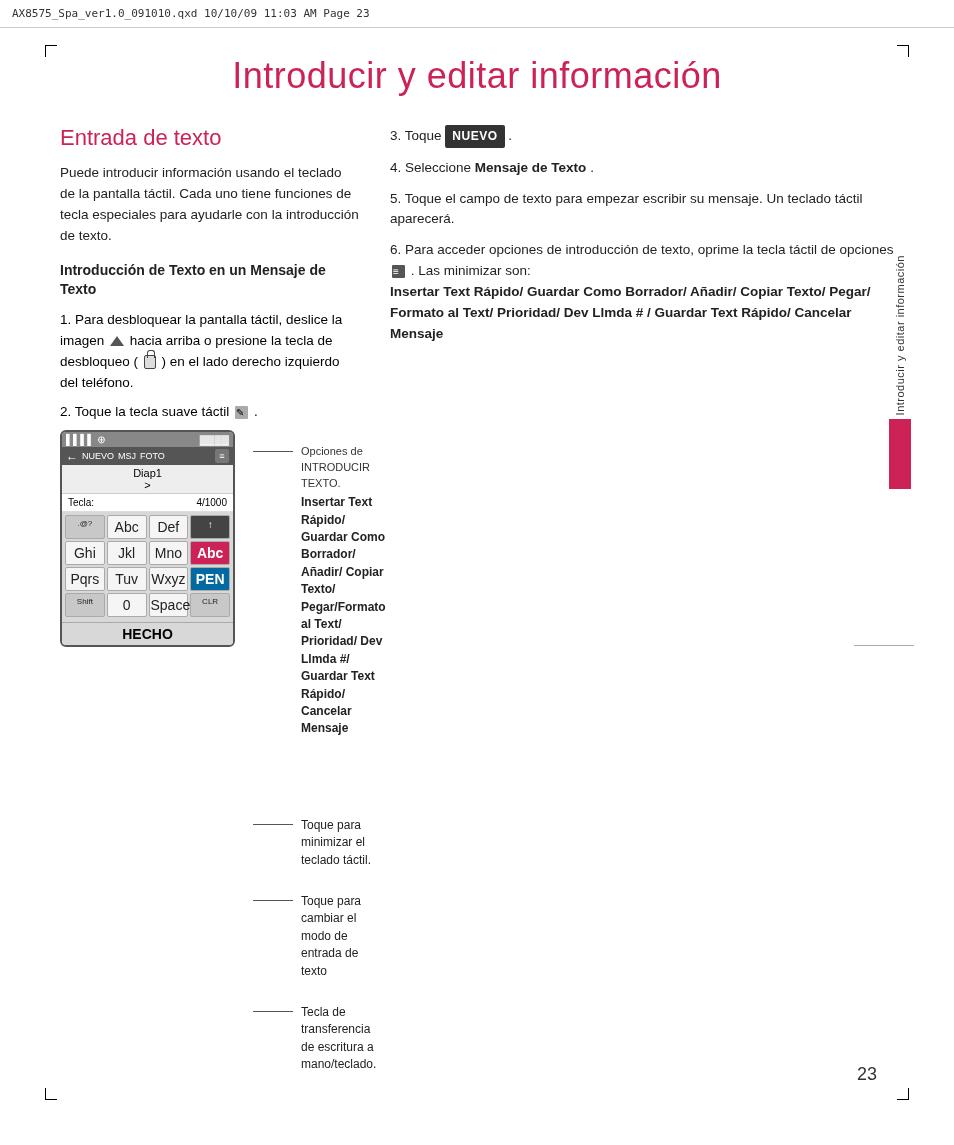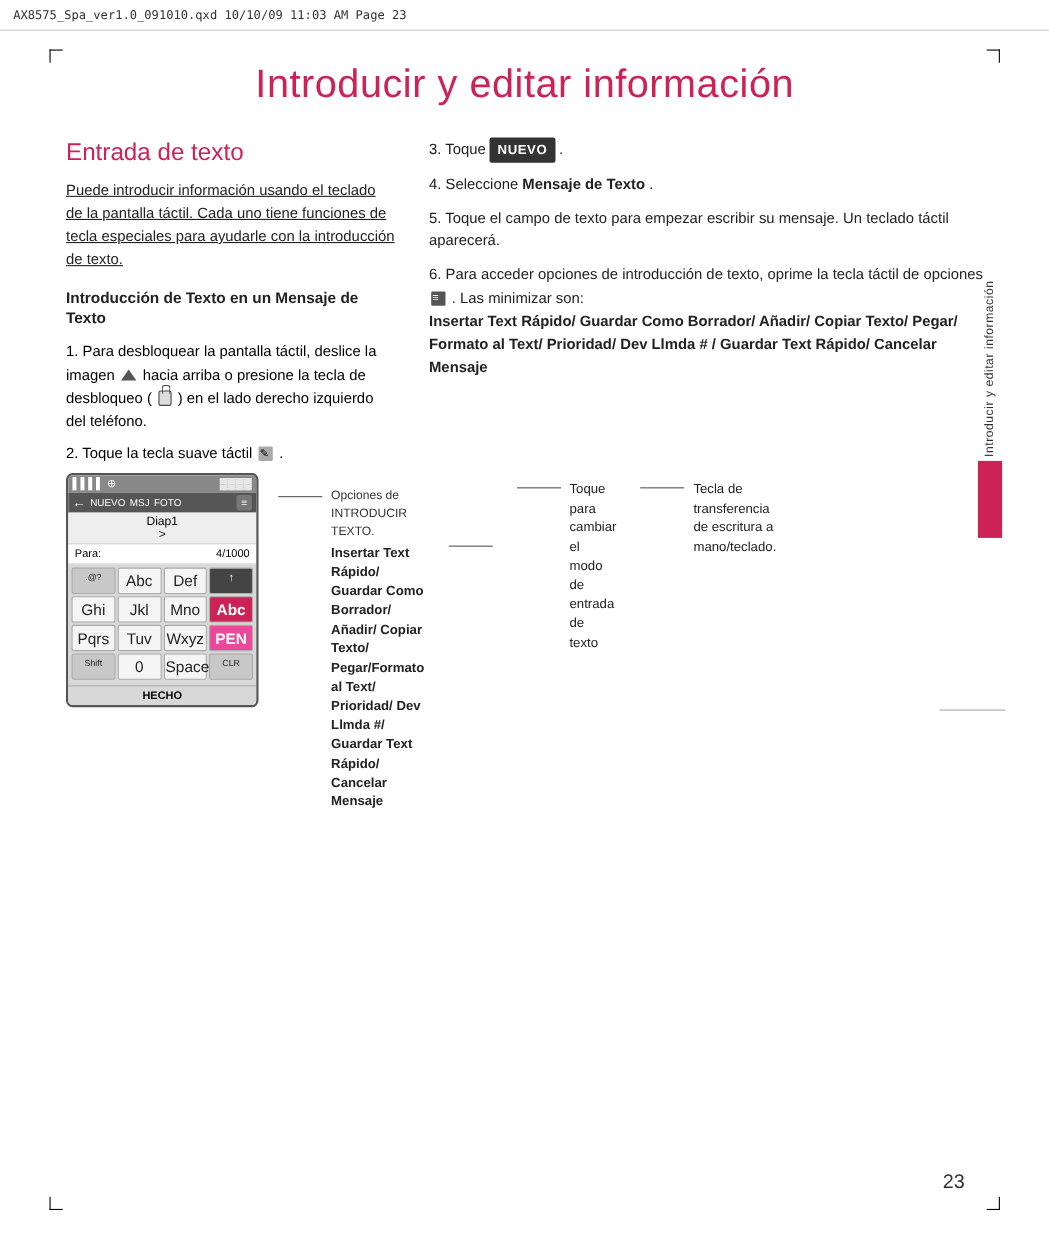--- a/index.html
+++ b/index.html
@@ -79,21 +79,20 @@
       color: #cc2255;
       font-weight: 400;
       margin-bottom: 12px;
     }
 
     .body-text {
       font-size: 13.5px;
       color: #222;
       line-height: 1.55;
       margin-bottom: 14px;
-      text-decoration: underline;
     }
 
     .bold-heading {
       font-size: 14px;
       font-weight: bold;
       color: #222;
       margin-bottom: 10px;
       line-height: 1.4;
     }
 
@@ -245,39 +244,39 @@
       font-size: 10px;
     }
 
     .phone-key.abc-key {
       background: #cc2255;
       color: #fff;
       font-weight: bold;
     }
 
     .phone-key.pen-key {
-      background: #ec4899;
+      background: #0369a1;
       color: #fff;
       font-weight: bold;
     }
 
     .phone-bottom-bar {
       background: #d8d8d8;
       text-align: center;
       padding: 3px;
-      font-size: 10px;
+      font-size: 14px;
       font-weight: bold;
       border-top: 1px solid #aaa;
     }
 
     
     .callout-section {
       flex: 1;
       display: flex;
-      flex-direction: row;
+      flex-direction: column;
       gap: 22px;
       padding-top: 4px;
     }
 
     .callout-item {
       display: flex;
       align-items: flex-start;
       gap: 8px;
       font-size: 12px;
       color: #222;
@@ -484,21 +483,21 @@
             <span style="flex:1"></span>
             <span class="nav-menu-btn">≡</span>
           </div>
 
           <div class="phone-diap-row">
             <span>Diap1</span>
             <span>&gt;</span>
           </div>
 
           <div class="phone-text-row">
-            <span>Para:</span>
+            <span>Tecla:</span>
             <span>4/1000</span>
           </div>
 
           <div class="phone-keyboard">
 
             <div class="phone-keyboard-row">
               <div class="phone-key special">.@?</div>
               <div class="phone-key">Abc</div>
               <div class="phone-key">Def</div>
               <div class="phone-key upload-btn">↑</div>
@@ -534,20 +533,21 @@
           <div class="callout-item" style="margin-top: 10px;">
             <div class="callout-line"></div>
             <div>
               <div style="font-size:11px; color:#333; margin-bottom:2px;">Opciones de INTRODUCIR TEXTO.</div>
               <div class="callout-bold">Insertar Text Rápido/ Guardar Como Borrador/ Añadir/ Copiar Texto/ Pegar/Formato al Text/ Prioridad/ Dev Llmda #/ Guardar Text Rápido/ Cancelar Mensaje</div>
             </div>
           </div>
 
           <div class="callout-item" style="margin-top: 55px;">
             <div class="callout-line"></div>
+            <div>Toque para minimizar el teclado táctil.</div>
           </div>
 
           <div class="callout-item" style="margin-top: 2px;">
             <div class="callout-line"></div>
             <div>Toque para cambiar el modo de entrada de texto</div>
           </div>
 
           <div class="callout-item" style="margin-top: 2px;">
             <div class="callout-line"></div>
             <div>Tecla de transferencia de escritura a mano/teclado.</div>

